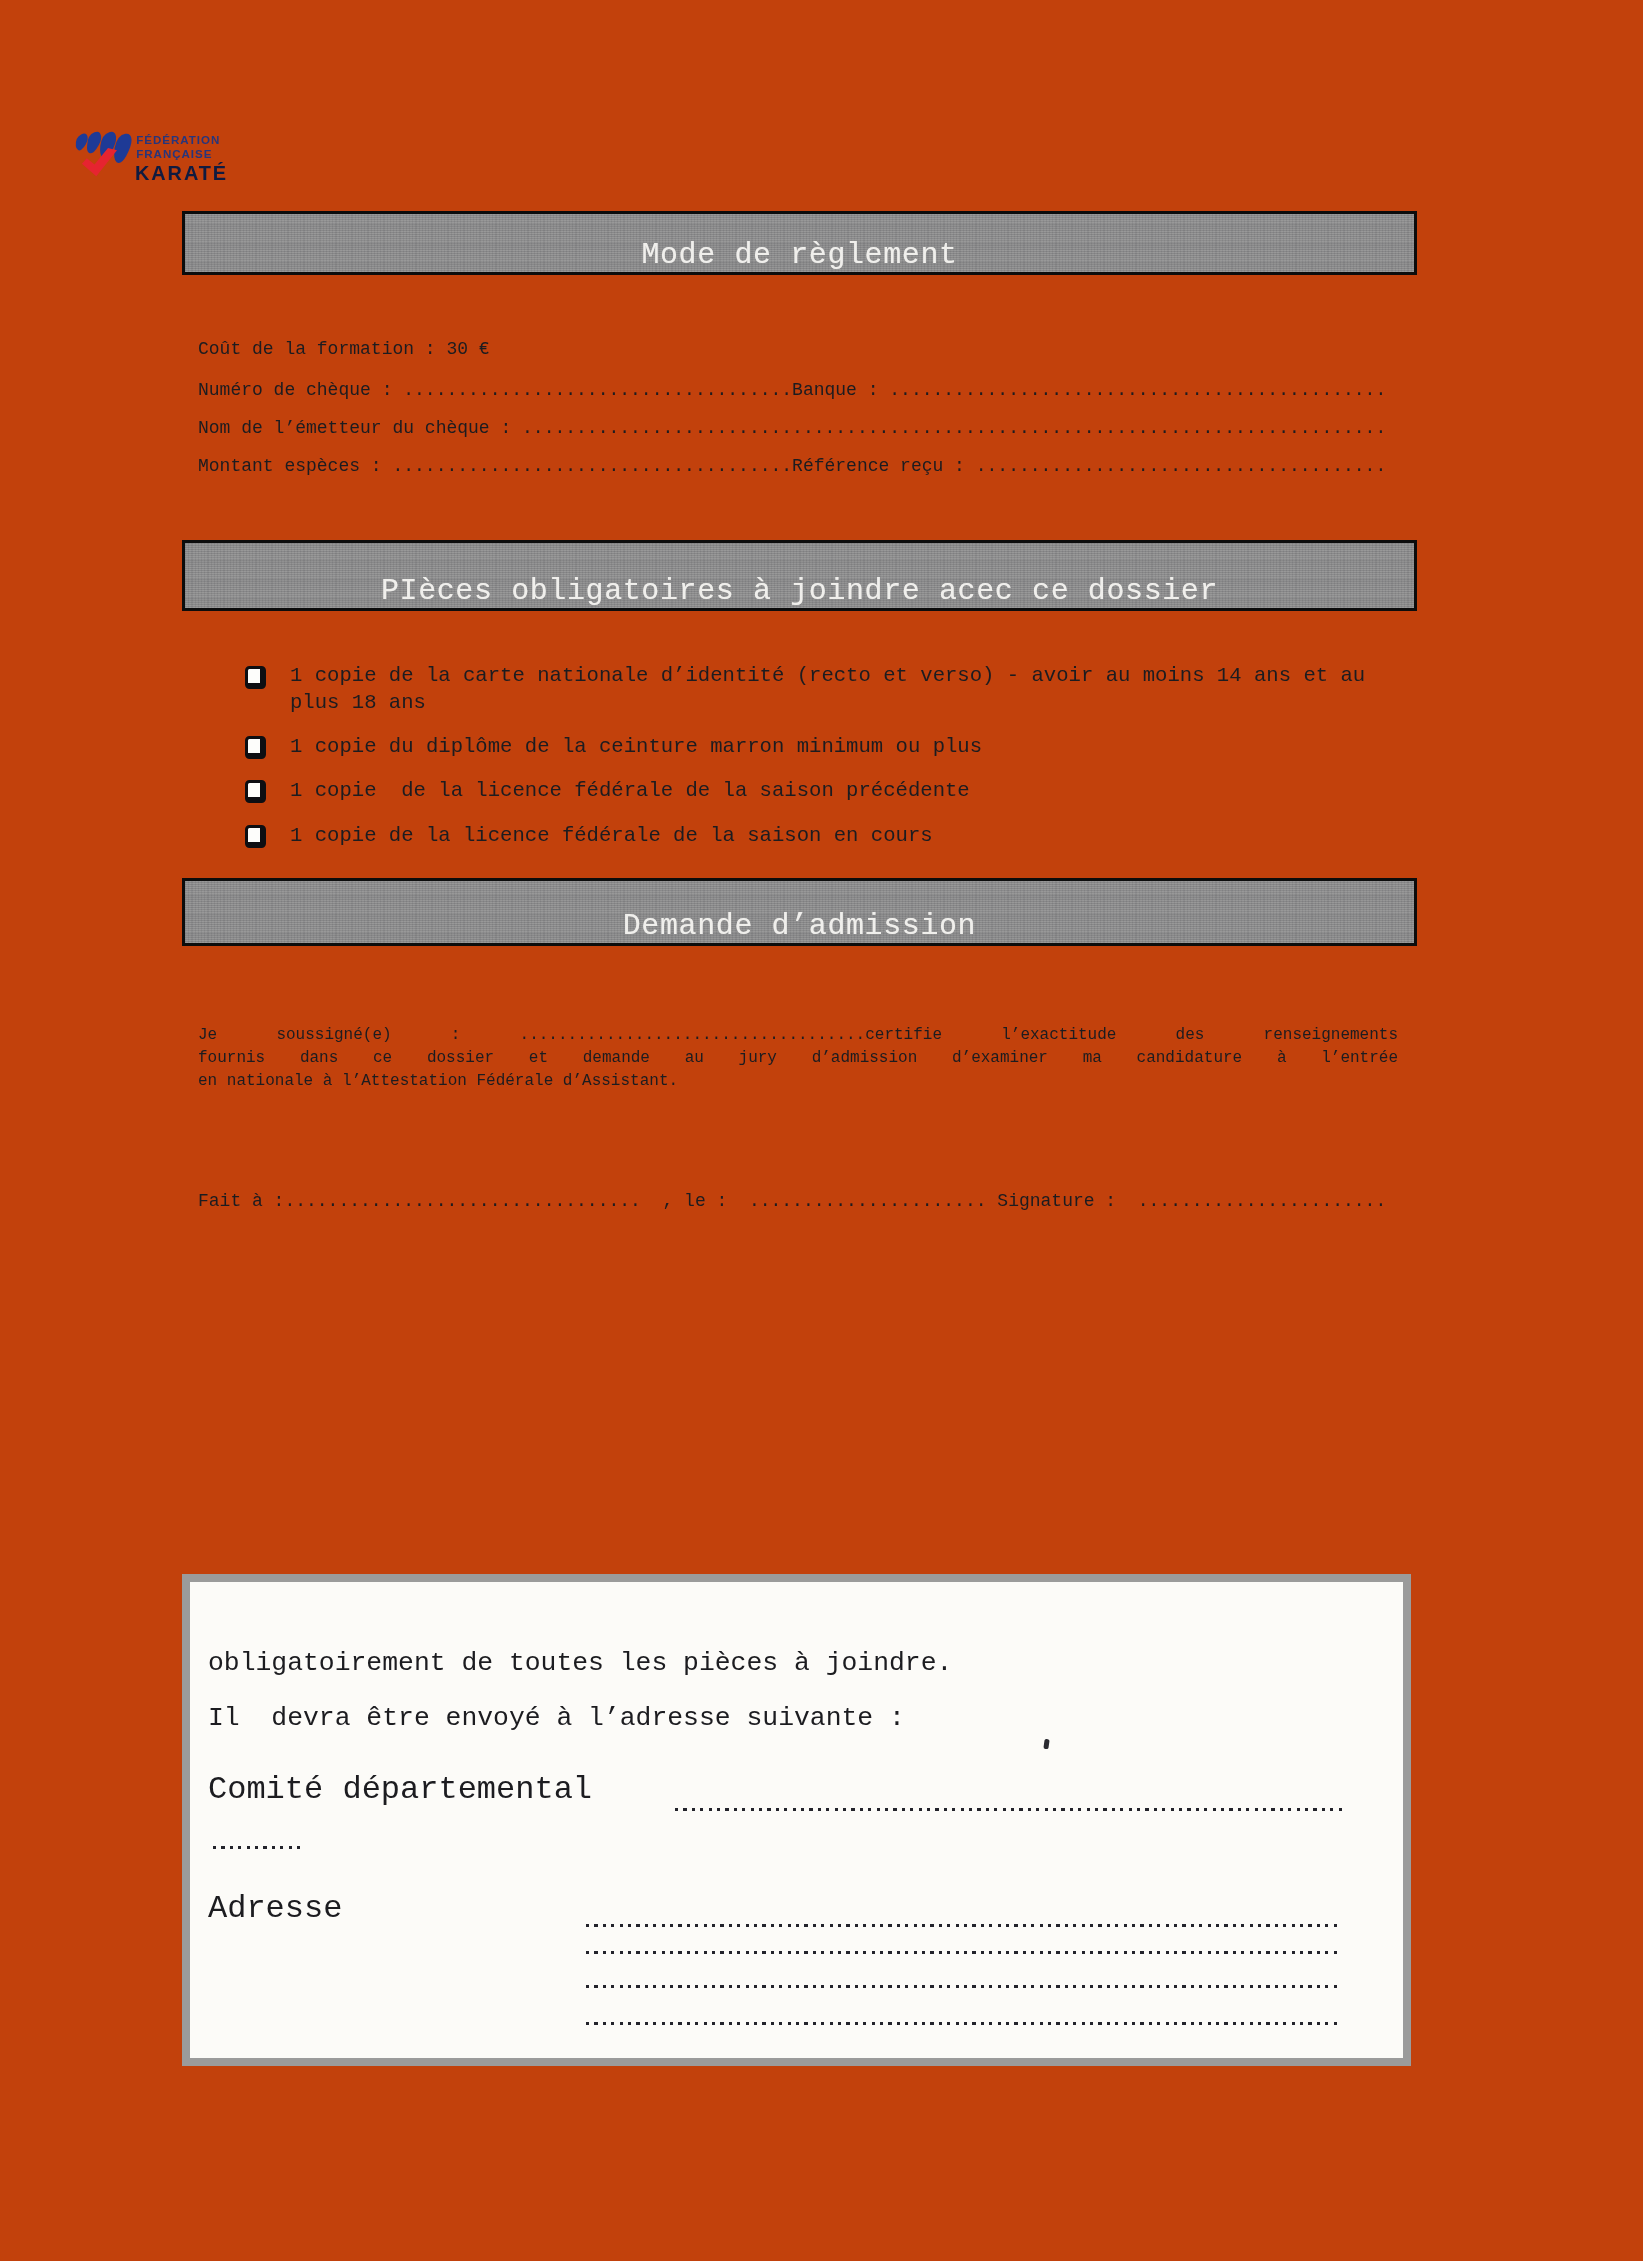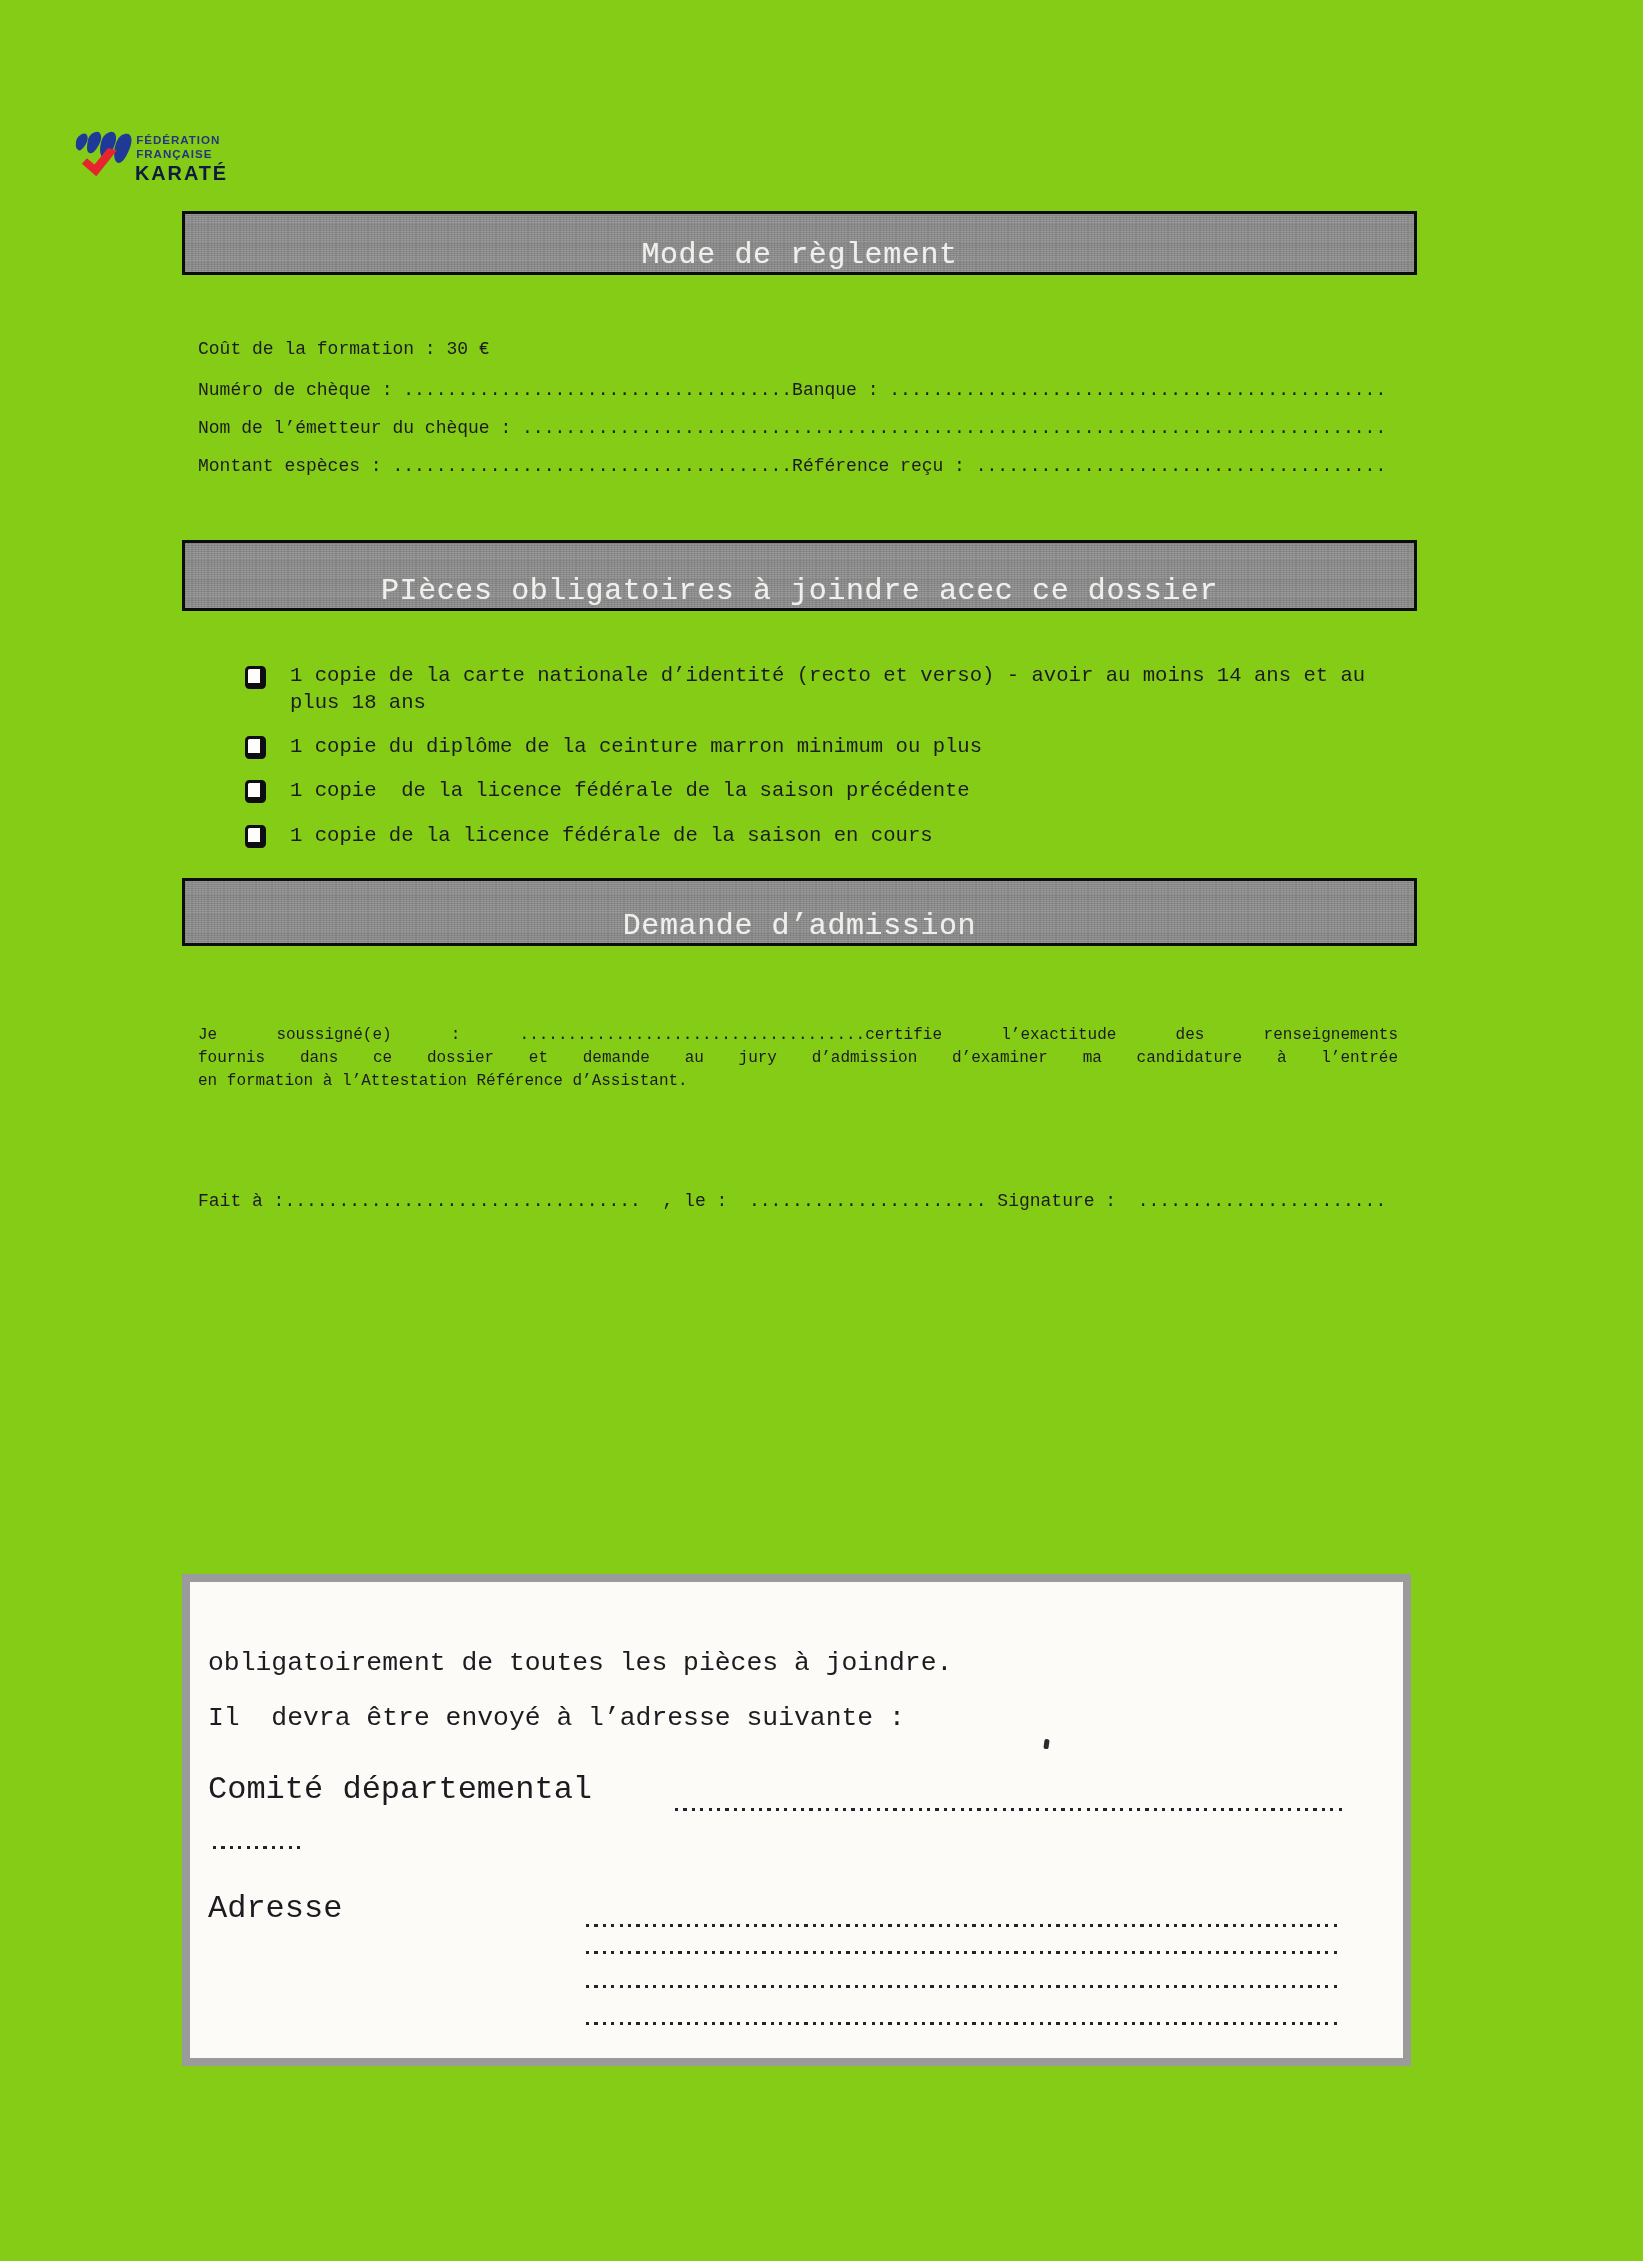--- a/index.html
+++ b/index.html
@@ -1,19 +1,19 @@
 <!DOCTYPE html>
 <html style="font-size:10.3px"><head>
 <meta charset="utf-8">
 <style>
   html,body{margin:0;padding:0;background:#e8e8e8;}
   .page{
     position:relative;
     width:1643px;height:2261px;
-    background:#84cc16;
+    background:#c2410c;
     font-family:"Liberation Mono","DejaVu Sans Mono",monospace;
     color:#1c1c20;
     overflow:hidden;
   }
   
   .bar{
     position:absolute;left:182px;width:1235px;height:64px;
     box-sizing:border-box;
     background-color:#8e8e8e;
     background-image:
@@ -107,21 +107,21 @@
   <span class="cbx" style="top:825px;"></span>
   <div class="item" style="top:822px;">1 copie de la licence fédérale de la saison en cours</div>
 
   <div class="bar" style="top:878px;height:68px;">
     <span class="bar-title">Demande d’admission</span>
   </div>
 
   <div class="para" style="top:1024px;">
     <div class="just">Je soussigné(e) : ....................................certifie l’exactitude des renseignements</div>
     <div class="just">fournis dans ce dossier et demande au jury d’admission d’examiner ma candidature à l’entrée</div>
-    <div>en formation à l’Attestation Référence d’Assistant.</div>
+    <div>en nationale à l’Attestation Fédérale d’Assistant.</div>
   </div>
 
   <div class="fait" style="top:1191px;">Fait à :.................................  , le :  ...................... Signature :  .......................</div>
 
   <div class="mailbox"></div>
 
   <div class="boxline" style="top:1648px;width:1005px;">obligatoirement de toutes les pièces à joindre.</div>
   <div class="boxline" style="top:1703px;width:1005px;">Il  devra être envoyé à l’adresse suivante :</div>
 
   <span class="stray"></span>

